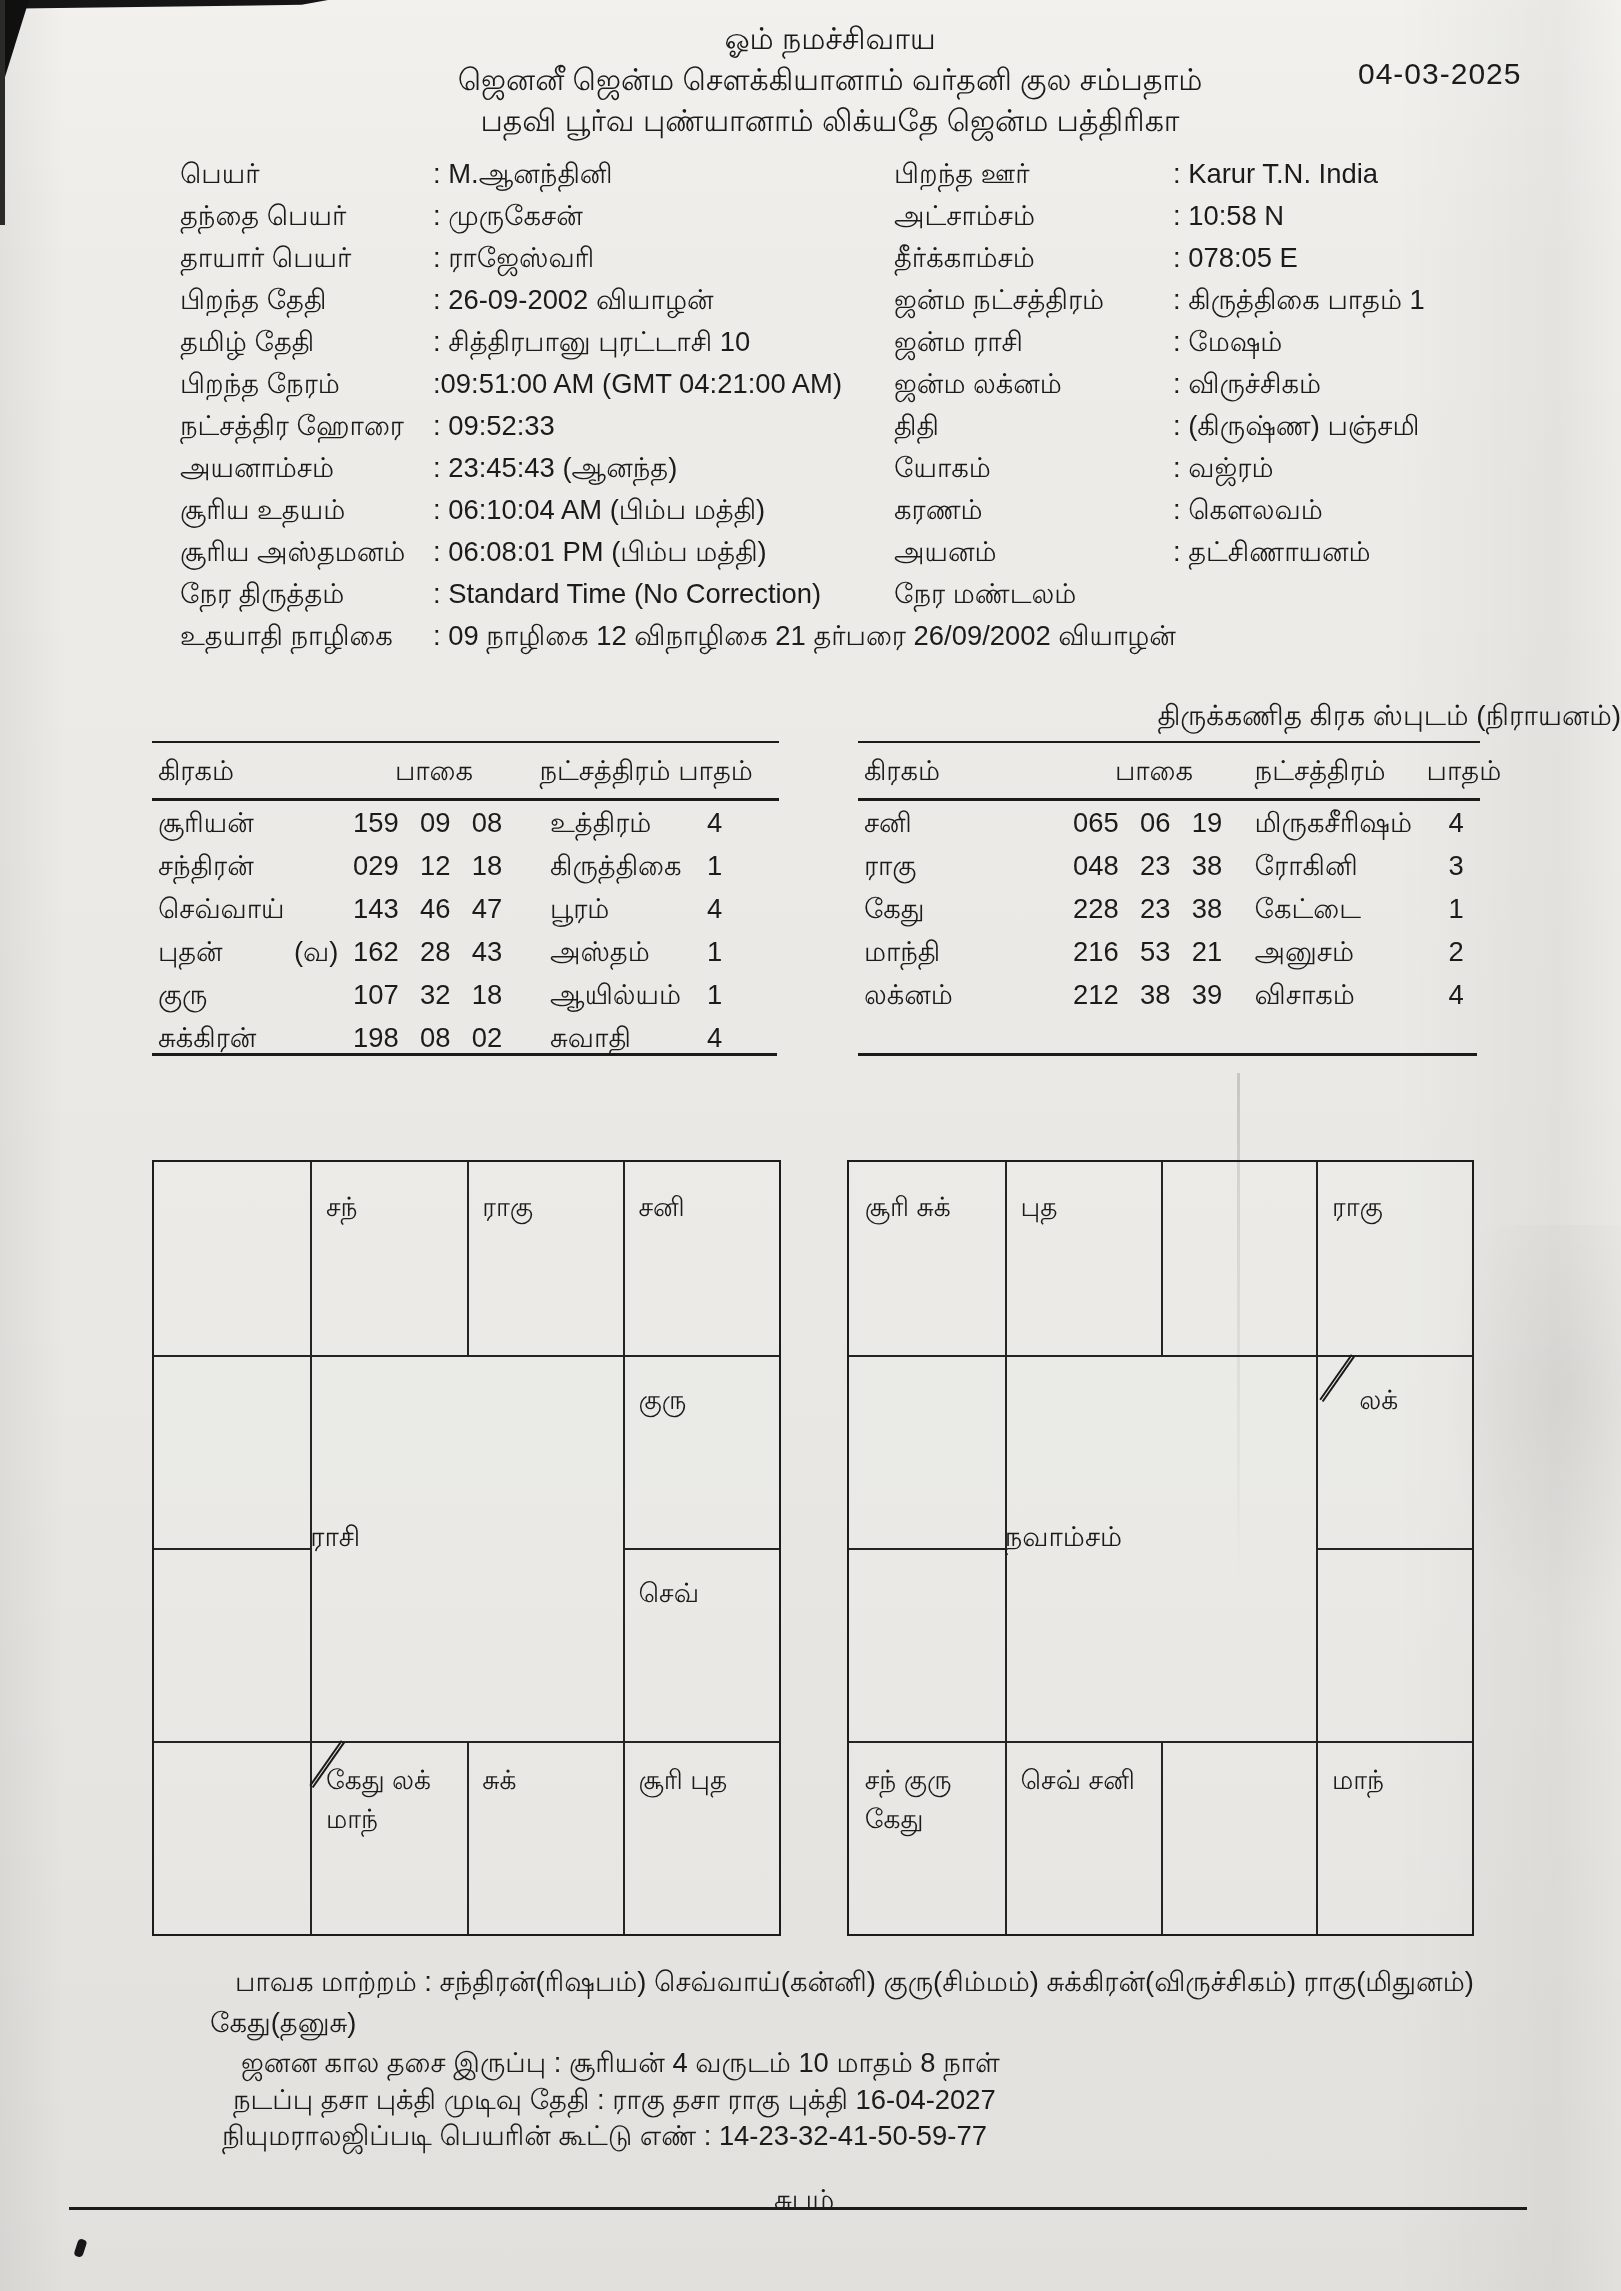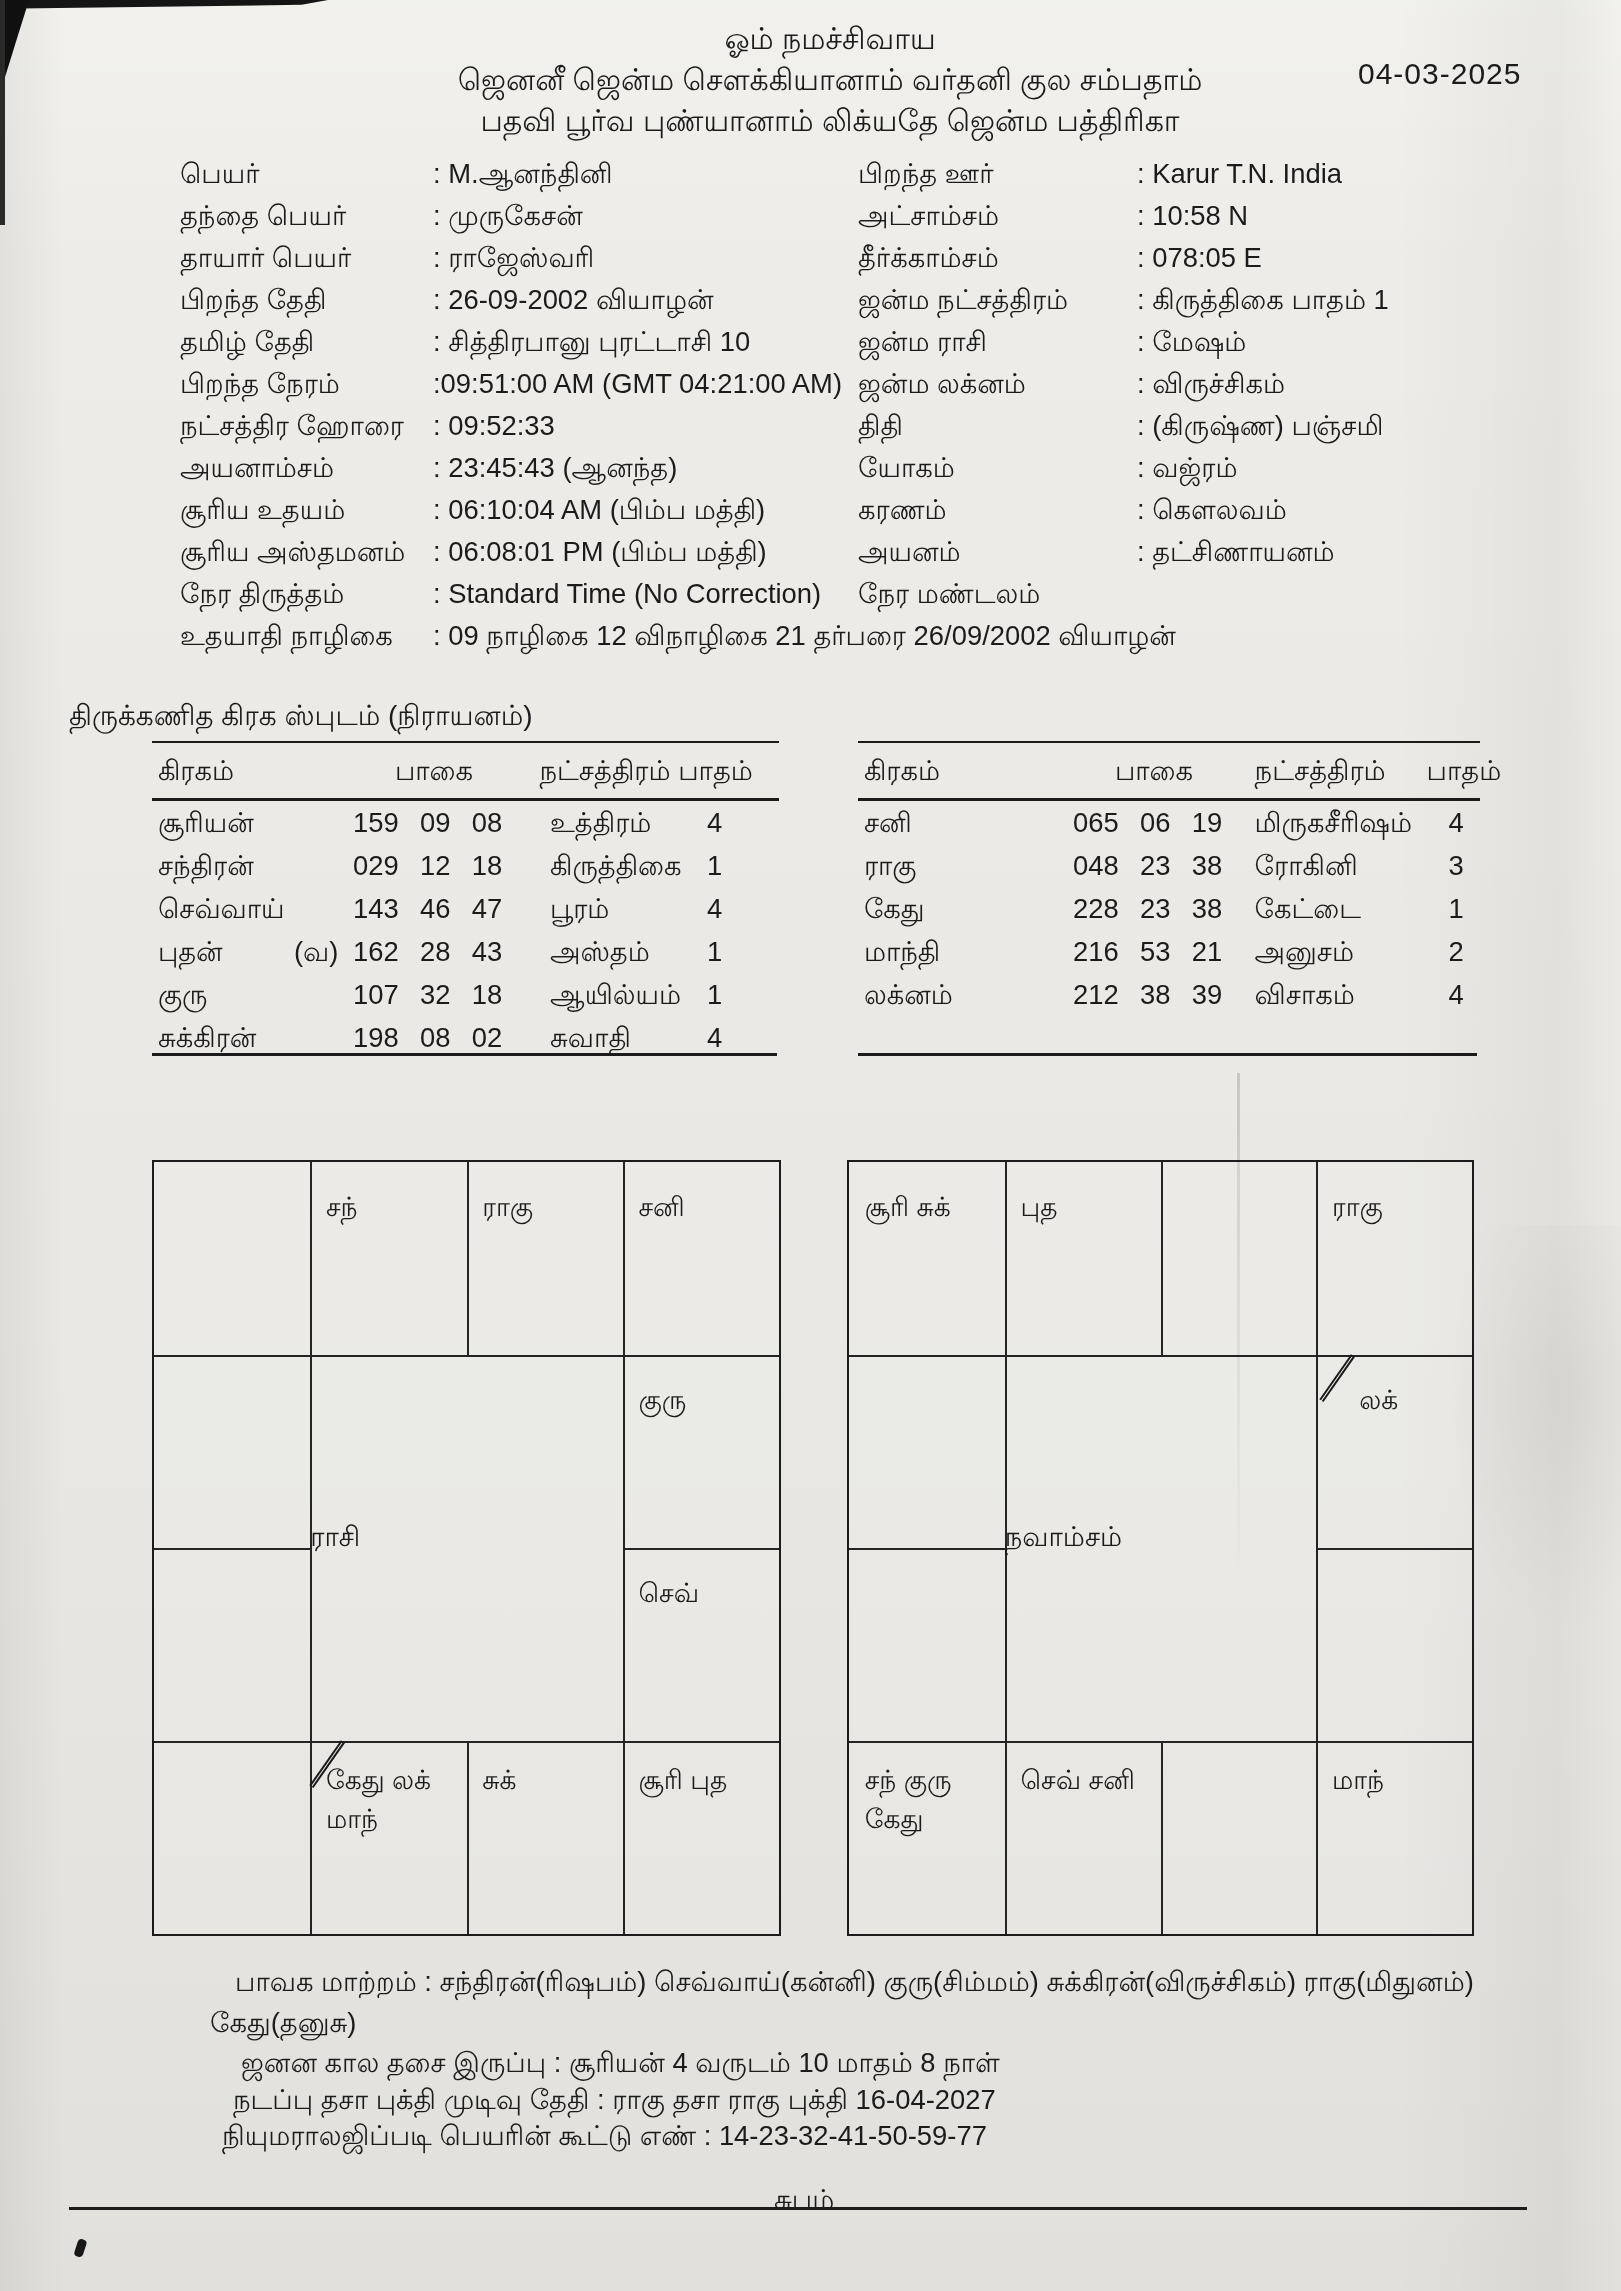--- a/index.html
+++ b/index.html
@@ -21,24 +21,24 @@
   .hdr-1{top:21.6px;}
   .hdr-2{top:63px;}
   .hdr-3{top:104px;}
   .print-date{left:1358px;top:57px;font-size:30px;letter-spacing:1px;}
   
   .details{font-size:27.4px;}
   .details-left{left:180px;top:153px;width:716px;}
   .details-right{left:858px;top:153px;width:745px;}
   .drow{display:flex;height:42px;line-height:42px;white-space:nowrap;}
   .details-left .dlabel{width:253px;flex:none;}
-  .details-right .dlabel{width:279px;flex:none;}
+  .details-right .dlabel{width:279px;flex:none;margin-left:36px;}
   .dvalue{flex:none;white-space:nowrap;}
   
-  .sec-title{left:0;right:0;top:700px;text-align:left;text-indent:69px;font-size:28px;}
+  .sec-title{left:0;right:0;top:700px;text-align:right;text-indent:69px;font-size:28px;}
   
   .ptable{font-size:27.4px;}
   .ptable-left{left:152px;top:741px;width:627px;}
   .ptable-right{left:858px;top:741px;width:622px;}
   .t-rule{height:2px;background:#1b1b1b;}
   .t-rule-mid{height:2.9px;background:#1b1b1b;}
   .thead{display:flex;height:55px;line-height:55px;white-space:nowrap;}
   .trow{display:flex;height:43px;line-height:43px;white-space:nowrap;}
   
   .ptable-left .c-graha{width:142px;flex:none;padding-left:5.9px;box-sizing:border-box;}

